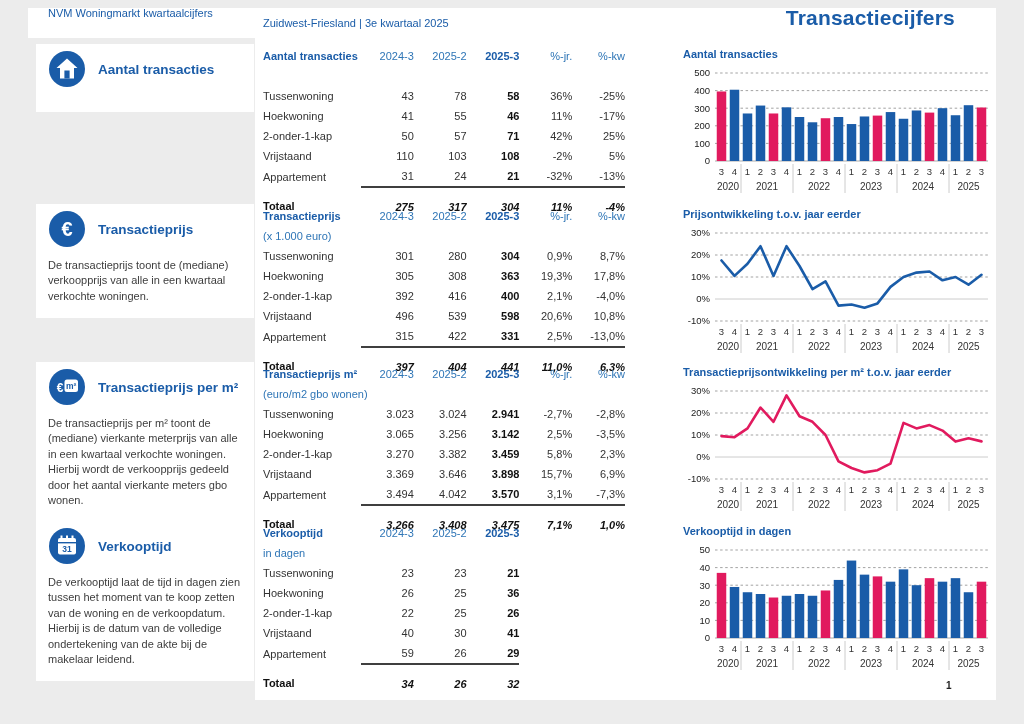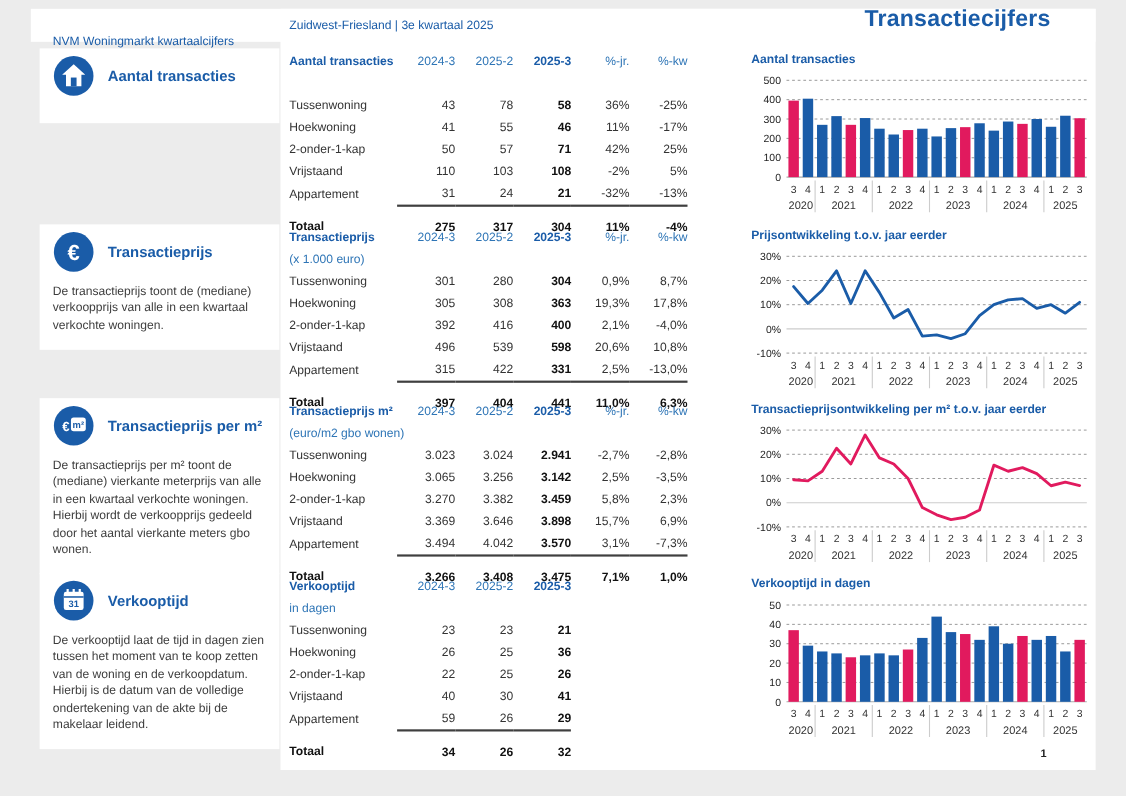--- a/index.html
+++ b/index.html
@@ -5,21 +5,21 @@
   html,body{margin:0;padding:0;}
   body{
     width:1024px;height:724px;position:relative;overflow:hidden;
     background:#ececec;
     font-family:"Liberation Sans", sans-serif;
     -webkit-font-smoothing:antialiased;
   }
   .white-main{position:absolute;left:255px;top:8px;width:741px;height:692px;background:#fff;}
   .white-header{position:absolute;left:28px;top:8px;width:968px;height:30px;background:#fff;}
 
-  .h-left{position:absolute;left:48px;top:32px;font-size:11px;color:#1a5ca8;}
+  .h-left{position:absolute;left:48px;top:7px;font-size:11px;color:#1a5ca8;}
   .h-mid{position:absolute;left:263px;top:17px;font-size:11px;color:#1a5ca8;}
   .h-title{position:absolute;right:69px;top:6px;font-size:21px;font-weight:bold;color:#1a5ca8;letter-spacing:.2px;}
 
   .section{position:absolute;left:0;width:1024px;height:158px;}
   .text-card{position:absolute;left:36px;top:0;width:218px;background:#fff;
              padding:6px 6px 14px 12px;box-sizing:border-box;}
   .icon-row{display:flex;align-items:center;gap:12px;margin-bottom:10px;}
   .s-icon{width:38px;height:38px;flex:none;}
   .s-icon svg{display:block;width:38px;height:38px;}
   .s-title{font-size:13.5px;font-weight:bold;color:#1a5ca8;}
@@ -29,21 +29,21 @@
   table.data{border-collapse:collapse;table-layout:fixed;font-size:11px;color:#333;}
   table.data th,table.data td{padding:0;height:20px;vertical-align:middle;}
   th.t-title{color:#1a5ca8;font-weight:bold;text-align:left;height:16px;}
   th.t-colhead{color:#2e75b6;font-weight:normal;text-align:right;height:16px;}
   th.t-colhead.current{color:#1a5ca8;font-weight:bold;}
   td.t-sub{color:#2e75b6;height:16px;}
   td.spacer{height:12px;}
   td.num{text-align:right;}
   td.current{font-weight:bold;color:#111;}
   tr.total td{font-weight:bold;color:#111;margin-left:25px;}
-  tr.total td.num{border-top:2px solid #3f3f3f;padding-top:9px;}
+  tr.total td.num{border-top:2px solid #3f3f3f;padding-top:9px;font-style:italic;}
   tr.total td.lbl{padding-top:7px;}
 
   .chart-wrap{position:absolute;left:683px;top:2px;width:312px;}
   .chart-title{font-size:11px;font-weight:bold;color:#1a5ca8;margin:2px 0 2px 0;height:15px;}
   .chart-svg-holder svg{display:block;}
 
   .page-number{position:absolute;left:946px;top:680px;font-size:10px;font-weight:bold;color:#222;}
 </style>
 </head>
 <body>

